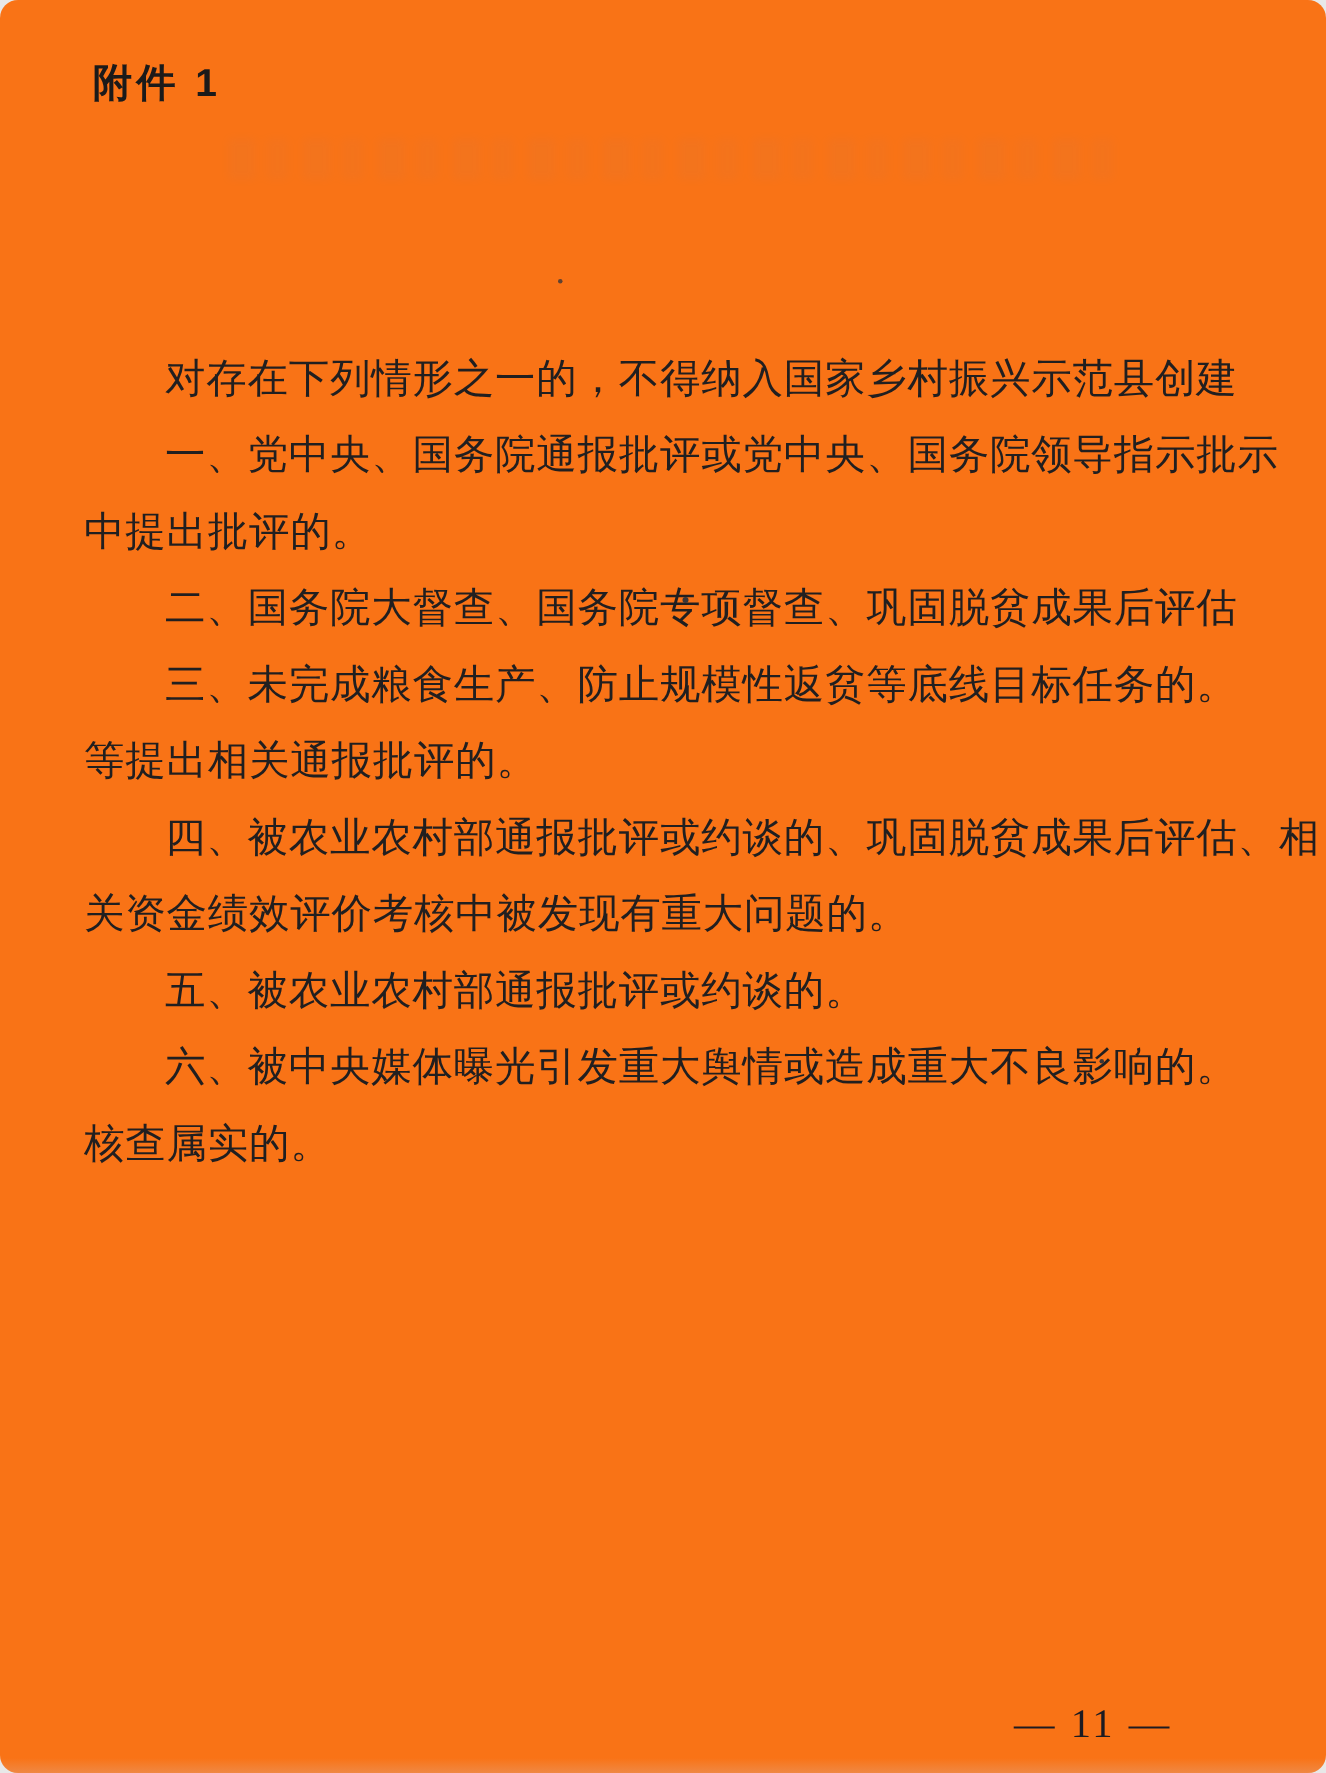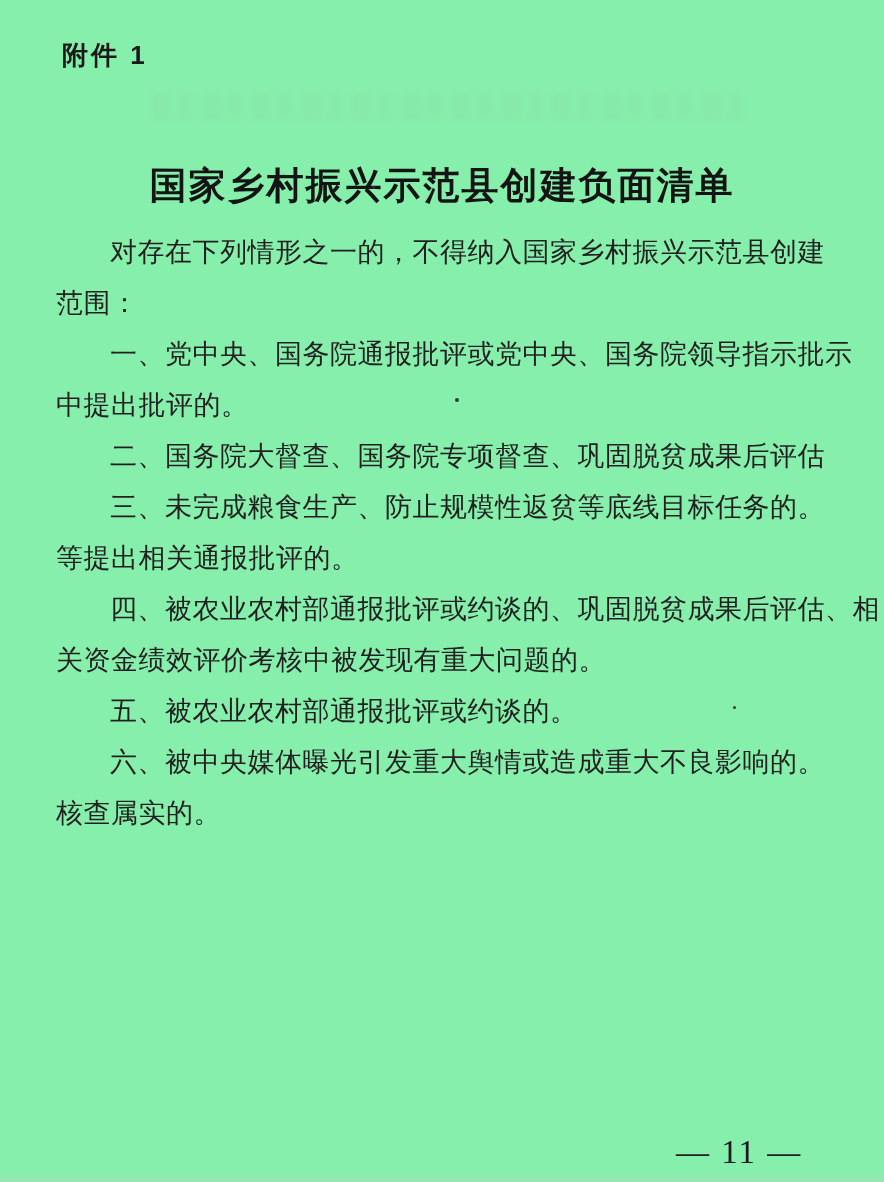--- a/index.html
+++ b/index.html
@@ -5,24 +5,25 @@
   html, body {
     margin: 0;
     padding: 0;
     background: #e8e8e8;
   }
   .page {
     position: relative;
     width: 884px;
     height: 1182px;
     margin: 0 auto;
-    background: #86efac;
+    background: #f97316;
     overflow: hidden;
     font-family: "Liberation Serif", "DejaVu Serif", serif;
     color: #1f1e1e;
+    border-radius: 12px;
   }
   
   .page::after {
     content: "";
     position: absolute;
     left: 0; right: 0; bottom: 0;
     height: 10px;
     background: linear-gradient(to bottom, rgba(0,0,0,0), rgba(210,200,205,0.25));
     pointer-events: none;
   }
@@ -78,21 +79,21 @@
     white-space: nowrap;
     color: #211f20;
   }
   .body-text .line.indent {
     padding-left: 54px;
   }
   .page-number {
     position: absolute;
     left: 676px;
     top: 1134px;
-    font-size: 33px;
+    font-size: 27px;
     letter-spacing: 2px;
     color: #1c1b22;
   }
   .speck {
     position: absolute;
     background: #3a3638;
     border-radius: 50%;
   }
   .speck.s1 { left: 455px; top: 398px; width: 4px; height: 4px; }
   .speck.s2 { left: 733px; top: 706px; width: 3px; height: 3px; }
@@ -100,25 +101,23 @@
 </style>
 </head>
 <body>
 
 <div class="page">
 
   <div class="attachment-label">附件 1</div>
 
   <div class="ghost-band"></div>
 
-  <h1 class="doc-title">国家乡村振兴示范县创建负面清单</h1>
 
   <div class="body-text">
       <div class="line indent">对存在下列情形之一的，不得纳入国家乡村振兴示范县创建</div>
-      <div class="line">范围：</div>
       <div class="line indent">一、党中央、国务院通报批评或党中央、国务院领导指示批示</div>
       <div class="line">中提出批评的。</div>
       <div class="line indent">二、国务院大督查、国务院专项督查、巩固脱贫成果后评估</div>
       <div class="line indent">三、未完成粮食生产、防止规模性返贫等底线目标任务的。</div>
       <div class="line">等提出相关通报批评的。</div>
       <div class="line indent">四、被农业农村部通报批评或约谈的、巩固脱贫成果后评估、相</div>
       <div class="line">关资金绩效评价考核中被发现有重大问题的。</div>
       <div class="line indent">五、被农业农村部通报批评或约谈的。</div>
       <div class="line indent">六、被中央媒体曝光引发重大舆情或造成重大不良影响的。</div>
       <div class="line">核查属实的。</div>

